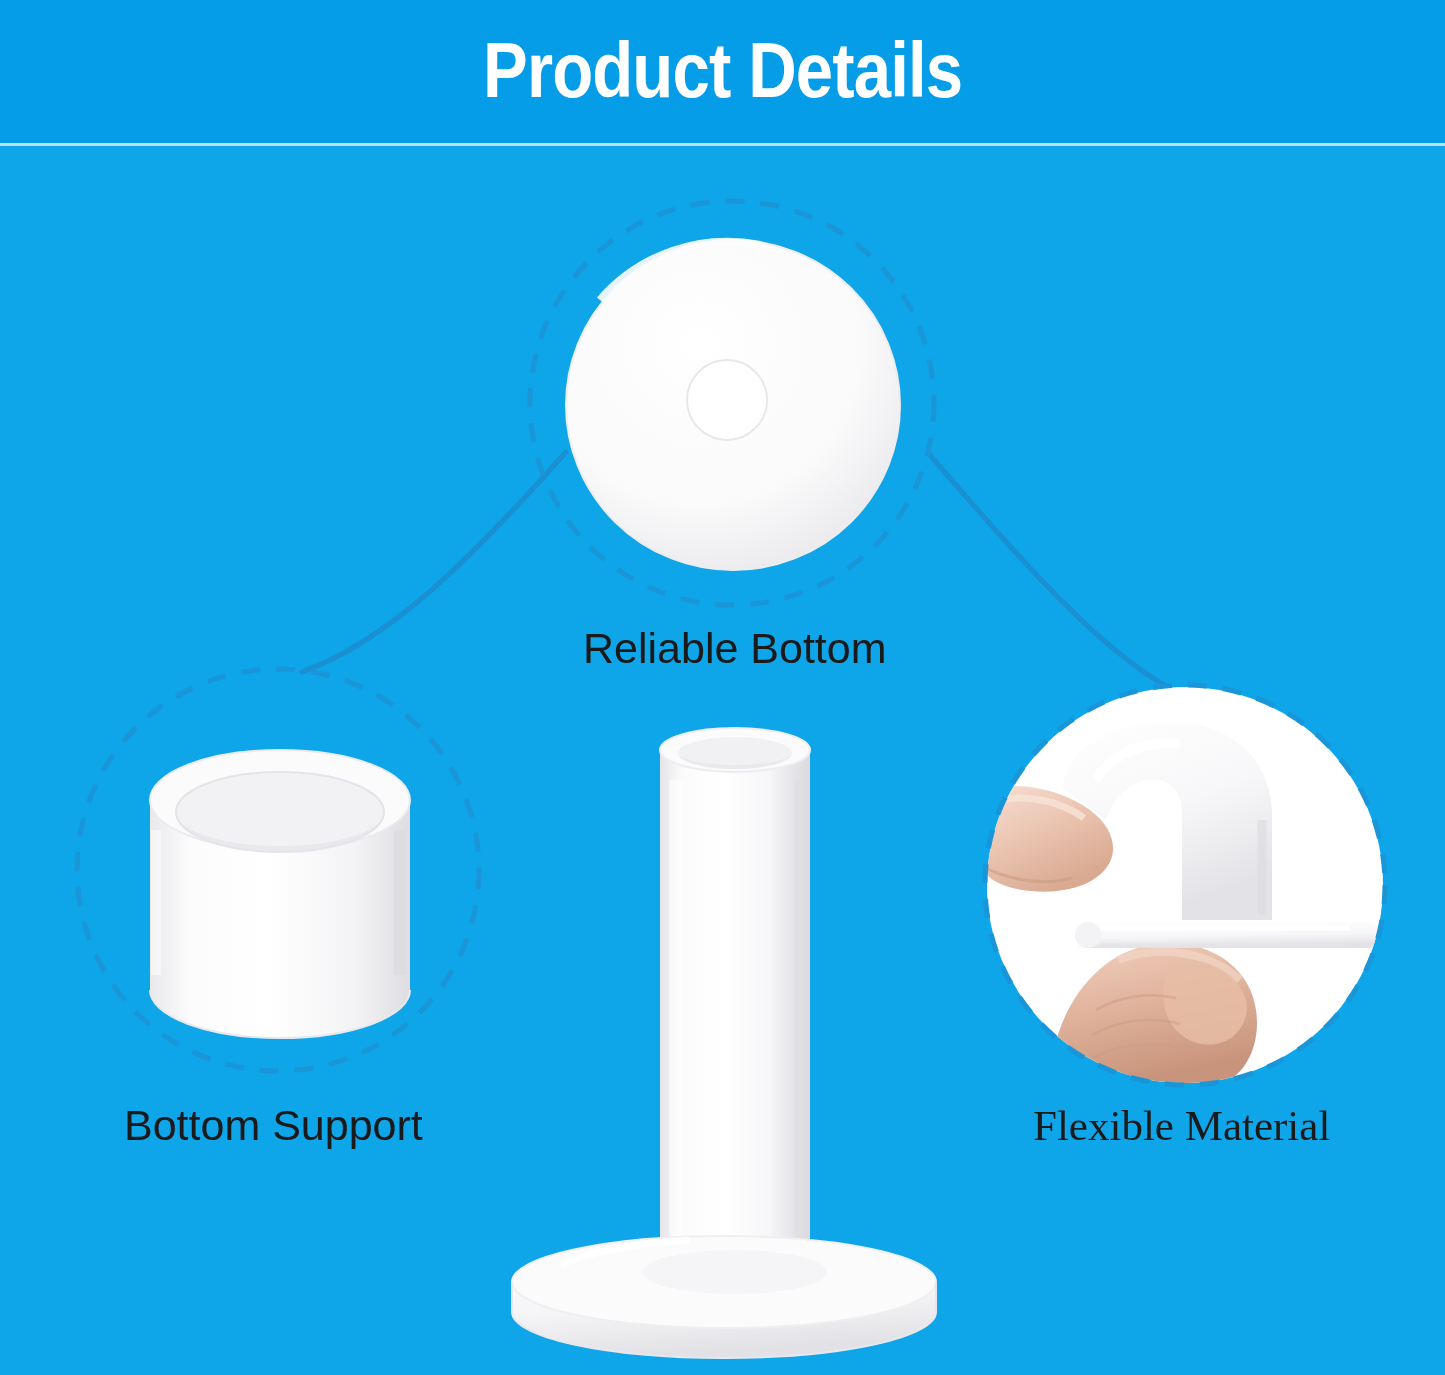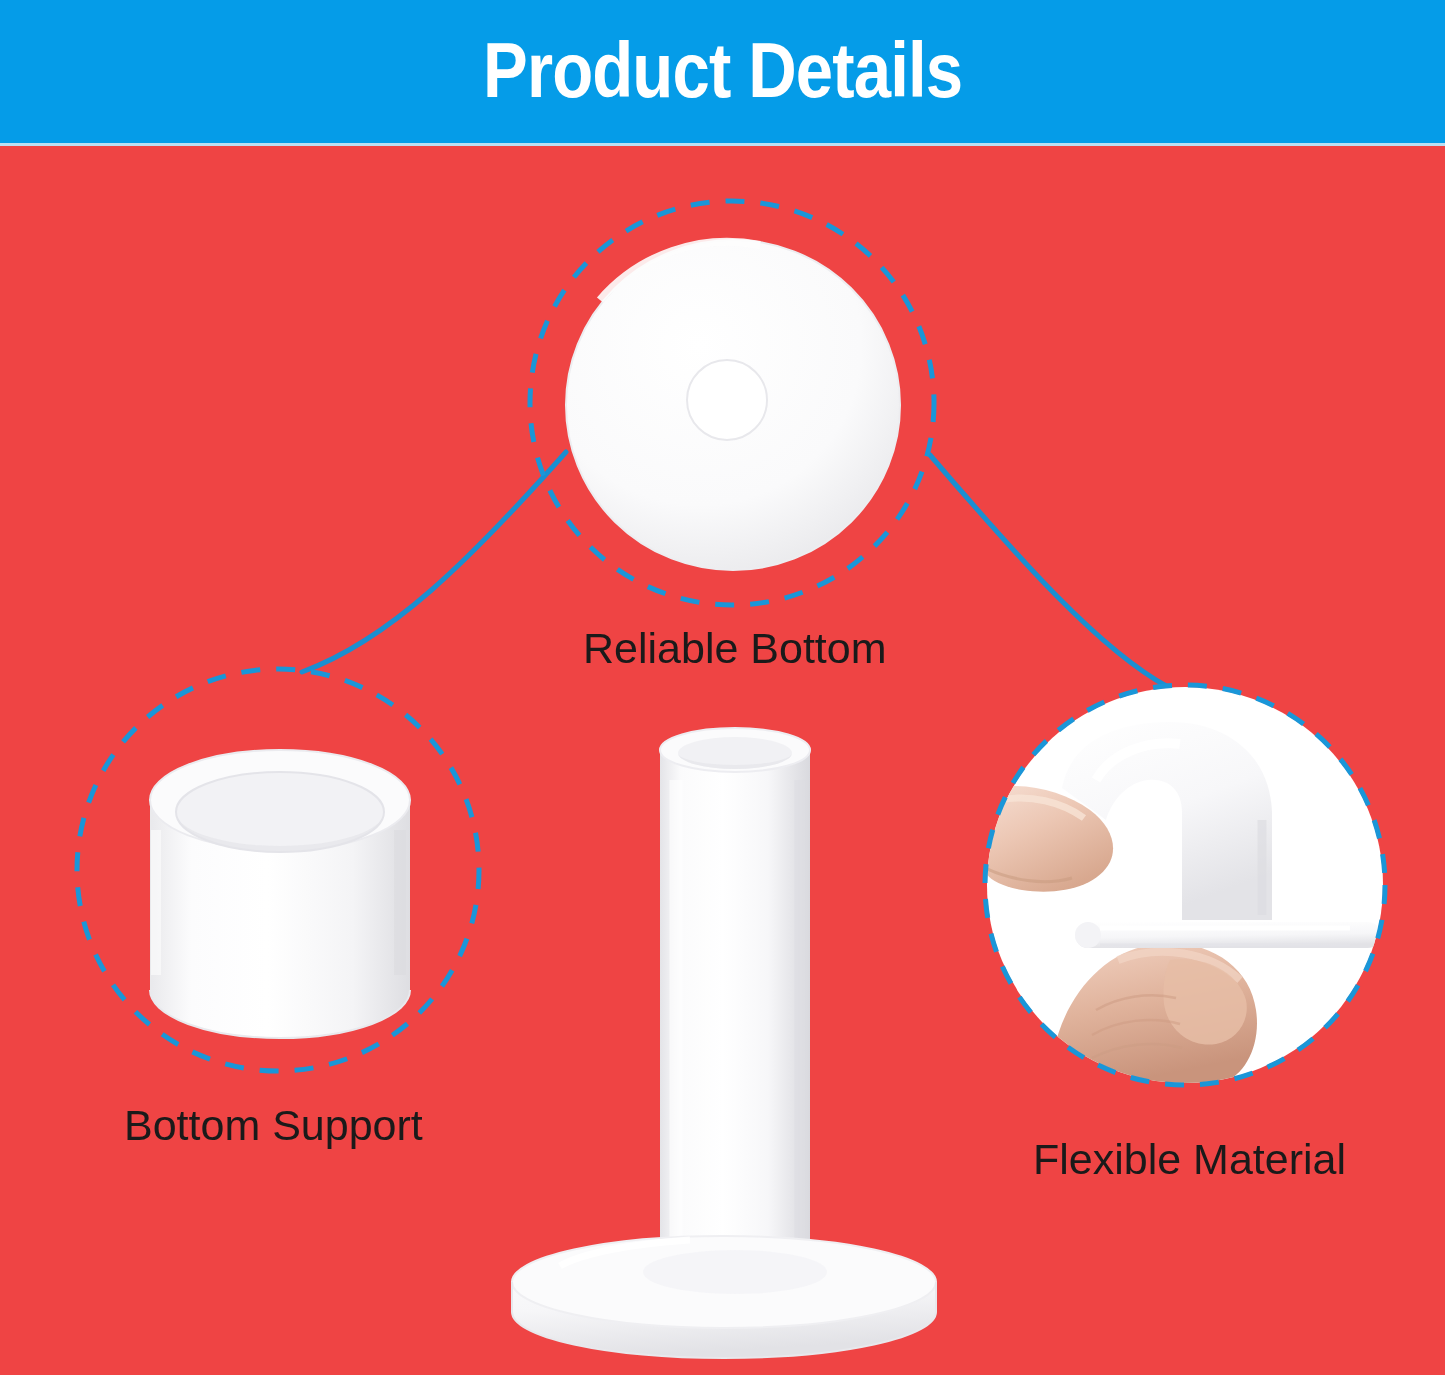--- a/index.html
+++ b/index.html
@@ -10,21 +10,21 @@
   body {
     width: 1445px;
     height: 1375px;
     font-family: "Liberation Sans", sans-serif;
     overflow: hidden;
   }
   .page {
     position: relative;
     width: 1445px;
     height: 1375px;
-    background: #ef4444;
+    background: #0ea5e9;
   }
 
   
   .header-banner {
     position: absolute;
     left: 0;
     top: 0;
     width: 1445px;
     height: 143px;
     background: #059ce8;
@@ -66,21 +66,21 @@
     position: absolute;
     color: #1a1a1a;
     font-family: "Liberation Sans", sans-serif;
     font-size: 43px;
     font-weight: normal;
     white-space: nowrap;
     line-height: 1;
   }
   .label-top    { left: 583px; top: 627px; }
   .label-left   { left: 124px; top: 1104px; }
-  .label-right  { left: 1033px; top: 1138px; }
+  .label-right  { left: 1033px; top: 1104px; font-family: Liberation Serif, serif; }
 </style>
 </head>
 <body>
 
 <div class="page">
 
   <div class="header-banner">
     <div class="header-title">Product Details</div>
   </div>
   <div class="header-underline"></div>

